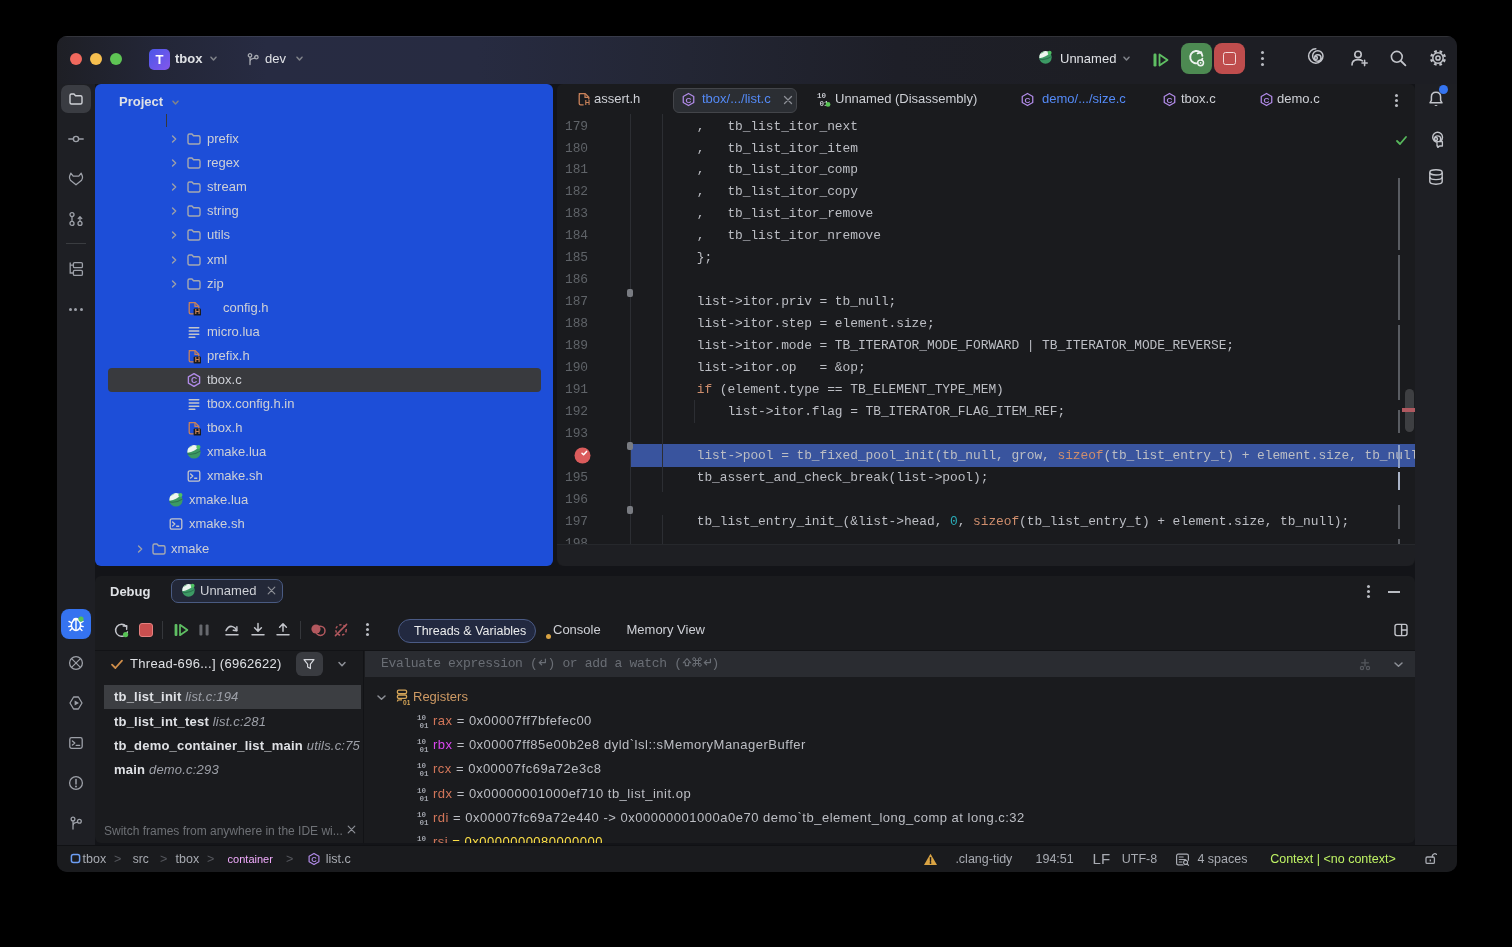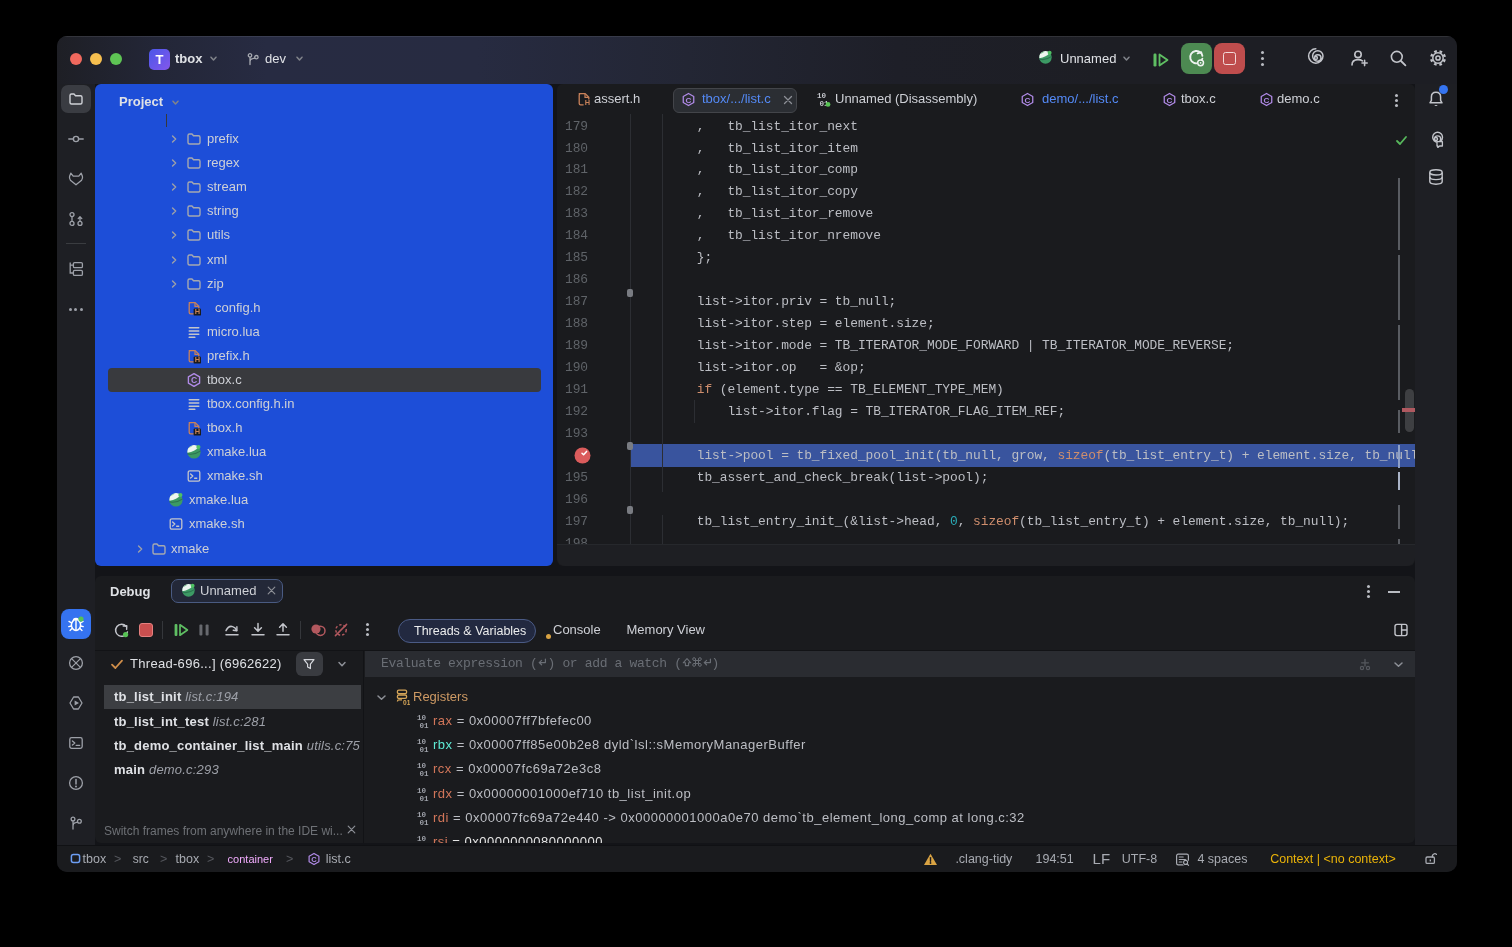--- a/index.html
+++ b/index.html
@@ -300,21 +300,21 @@
 <div class="ic" style="left:91px;top:215.7px">
         <svg width="16" height="16" viewBox="0 0 16 16">
           <g transform="scale(1.0)">
             <path d="M3.2 2.6 L9.2 2.6 L12.8 6.2 L12.8 12.4 Q12.8 13.8 11.4 13.8 L4.6 13.8 Q3.2 13.8 3.2 12.4 L3.2 4 Q3.2 2.6 4.6 2.6 Z" fill="none" stroke="#c9825a" stroke-width="1.3" stroke-linejoin="round"></path>
             <path d="M9 2.8 L9 6.4 L12.6 6.4" fill="none" stroke="#c9825a" stroke-width="1.2"></path>
             <rect x="7.6" y="8.4" width="7.4" height="7.2" rx="1.2" fill="#1a1b1e"></rect>
             <text x="11.3" y="14.4" font-family="Liberation Sans" font-size="7.4" font-weight="bold" fill="#c9825a" text-anchor="middle">H</text>
           </g>
         </svg>
       </div>
-<div class="treerow" style="left:120px;top:214.7px">config.h</div>
+<div class="treerow" style="left:128px;top:214.7px">config.h</div>
 <div class="ic" style="left:91px;top:239.8px">
         <svg width="16" height="16" viewBox="0 0 16 16">
           <g transform="scale(1.0)">
             <rect x="2.5" y="3.0" width="11" height="1.5" rx="0.7" fill="#c3c5cb"></rect>
             <rect x="2.5" y="6.2" width="11" height="1.5" rx="0.7" fill="#c3c5cb"></rect>
             <rect x="2.5" y="9.4" width="11" height="1.5" rx="0.7" fill="#c3c5cb"></rect>
             <rect x="2.5" y="12.6" width="7" height="1.5" rx="0.7" fill="#c3c5cb"></rect>
           </g>
         </svg>
       </div>
@@ -523,21 +523,21 @@
       </div>
 <div class="t" style="left:278px;top:6px">Unnamed (Disassembly)</div>
 <div class="ic" style="left:463px;top:8px">
         <svg width="15" height="15" viewBox="0 0 15 15">
           <g transform="scale(0.9375)">
             <path d="M8 1.6 L13.6 4.8 L13.6 11.2 L8 14.4 L2.4 11.2 L2.4 4.8 Z" fill="none" stroke="#b18be8" stroke-width="1.35" stroke-linejoin="round"></path>
             <text x="8" y="11.2" font-family="Liberation Sans" font-size="8.6" font-weight="bold" fill="#b18be8" text-anchor="middle">C</text>
           </g>
         </svg>
       </div>
-<div class="t" style="left:485px;top:6px;color:#548af7">demo/.../list.c</div>
+<div class="t" style="left:485px;top:6px;color:#548af7">demo/.../size.c</div>
 <div class="ic" style="left:605px;top:8px">
         <svg width="15" height="15" viewBox="0 0 15 15">
           <g transform="scale(0.9375)">
             <path d="M8 1.6 L13.6 4.8 L13.6 11.2 L8 14.4 L2.4 11.2 L2.4 4.8 Z" fill="none" stroke="#b18be8" stroke-width="1.35" stroke-linejoin="round"></path>
             <text x="8" y="11.2" font-family="Liberation Sans" font-size="8.6" font-weight="bold" fill="#b18be8" text-anchor="middle">C</text>
           </g>
         </svg>
       </div>
 <div class="t" style="left:624px;top:6px">tbox.c</div>
 <div class="ic" style="left:702px;top:8px">
@@ -739,21 +739,21 @@
       </div>
 <div class="t" style="left:338px;top:136.4px;letter-spacing:0.5px"><span style="color:#d2765a">rax</span><span style="color:#bcbec4"> = 0x00007ff7bfefec00</span></div>
 <div class="ic" style="left:320px;top:161.3px">
         <svg width="15" height="15" viewBox="0 0 15 15">
           <g font-family="Liberation Mono" font-size="7.6" font-weight="bold" fill="#9da0a8">
             <text x="2" y="7.4">10</text>
             <text x="4.4" y="14.6">01</text>
           </g>
         </svg>
       </div>
-<div class="t" style="left:338px;top:160.3px;letter-spacing:0.5px"><span style="color:#5eead4">rbx</span><span style="color:#bcbec4"> = 0x00007ff85e00b2e8 dyld`lsl::sMemoryManagerBuffer</span></div>
+<div class="t" style="left:338px;top:160.3px;letter-spacing:0.5px"><span style="color:#d946ef">rbx</span><span style="color:#bcbec4"> = 0x00007ff85e00b2e8 dyld`lsl::sMemoryManagerBuffer</span></div>
 <div class="ic" style="left:320px;top:185.2px">
         <svg width="15" height="15" viewBox="0 0 15 15">
           <g font-family="Liberation Mono" font-size="7.6" font-weight="bold" fill="#9da0a8">
             <text x="2" y="7.4">10</text>
             <text x="4.4" y="14.6">01</text>
           </g>
         </svg>
       </div>
 <div class="t" style="left:338px;top:184.2px;letter-spacing:0.5px"><span style="color:#d2765a">rcx</span><span style="color:#bcbec4"> = 0x00007fc69a72e3c8</span></div>
 <div class="ic" style="left:320px;top:209.5px">
@@ -775,21 +775,21 @@
       </div>
 <div class="t" style="left:338px;top:232.7px;letter-spacing:0.5px"><span style="color:#d2765a">rdi</span><span style="color:#bcbec4"> = 0x00007fc69a72e440 -&gt; 0x00000001000a0e70 demo`tb_element_long_comp at long.c:32</span></div>
 <div class="ic" style="left:320px;top:257.5px">
         <svg width="15" height="15" viewBox="0 0 15 15">
           <g font-family="Liberation Mono" font-size="7.6" font-weight="bold" fill="#9da0a8">
             <text x="2" y="7.4">10</text>
             <text x="4.4" y="14.6">01</text>
           </g>
         </svg>
       </div>
-<div class="t" style="left:338px;top:256.5px;letter-spacing:0.5px"><span style="color:#d2765a">rsi</span><span style="color:#e5e5e5"> = 0x0000000080000000</span></div>
+<div class="t" style="left:338px;top:256.5px;letter-spacing:0.5px"><span style="color:#d2765a">rsi</span><span style="color:#fde047"> = 0x0000000080000000</span></div>
 </div>
 <div id="status"></div>
 <div class="ic" style="left:13px;top:817px">
       <svg width="11" height="11" viewBox="0 0 11 11">
         <rect x="1.4" y="1.4" width="8.2" height="8.2" rx="2" fill="none" stroke="#6c9df3" stroke-width="1.5"></rect>
       </svg>
     </div>
 <div class="t" style="left:25.6px;top:814px;font-size:12.5px;color:#a8abb2">tbox</div>
 <div class="t" style="left:57px;top:814px;font-size:12.5px;color:#a8abb2"><span style="color:#56585e">&gt;</span></div>
 <div class="t" style="left:75.8px;top:814px;font-size:12px;color:#a8abb2">src</div>
@@ -821,20 +821,20 @@
 <div class="ic" style="left:1118px;top:816px">
       <svg width="15" height="15" viewBox="0 0 15 15">
         <rect x="1.6" y="2.2" width="11.8" height="10.6" rx="1.6" fill="none" stroke="#a8abb2" stroke-width="1.2"></rect>
         <path d="M4.2 5 L8.2 5 M4.2 7.5 L10.8 7.5 M4.2 10 L7 10" stroke="#a8abb2" stroke-width="1.1" stroke-linecap="round"></path>
         <circle cx="11" cy="11" r="3.2" fill="#1a1b1e"></circle>
         <circle cx="10.6" cy="10.4" r="2" fill="none" stroke="#a8abb2" stroke-width="1.1"></circle>
         <path d="M12.1 11.9 L13.6 13.4" stroke="#a8abb2" stroke-width="1.1" stroke-linecap="round"></path>
       </svg>
     </div>
 <div class="t" style="left:1140.4px;top:814px;font-size:12.5px;color:#a8abb2">4 spaces</div>
-<div class="t" style="left:1213.2px;top:814px;font-size:12.5px;color:#eab308">Context | &lt;no context&gt;</div>
+<div class="t" style="left:1213.2px;top:814px;font-size:12.5px;color:#bef264">Context | &lt;no context&gt;</div>
 <div class="ic" style="left:1366px;top:815px">
       <svg width="14" height="14" viewBox="0 0 14 14">
         <rect x="3" y="6" width="8.4" height="6.4" rx="1.2" fill="none" stroke="#a8abb2" stroke-width="1.3"></rect>
         <path d="M9.4 6 L9.4 4.4 A2.6 2.6 0 0 1 13.6 3.4" fill="none" stroke="#a8abb2" stroke-width="1.3" stroke-linecap="round"></path>
         <rect x="6.6" y="8.4" width="1.4" height="2" fill="#a8abb2"></rect>
       </svg>
     </div>
 </div>
 </body></html>

